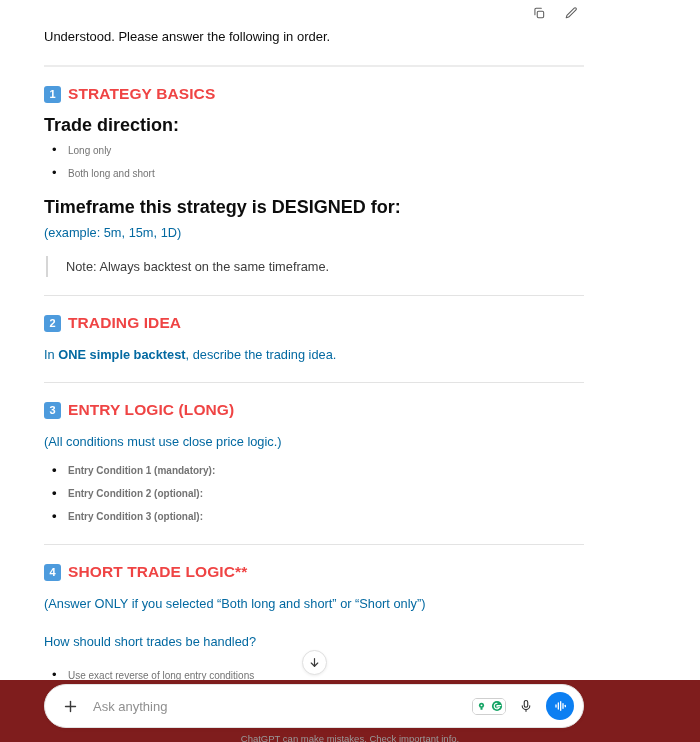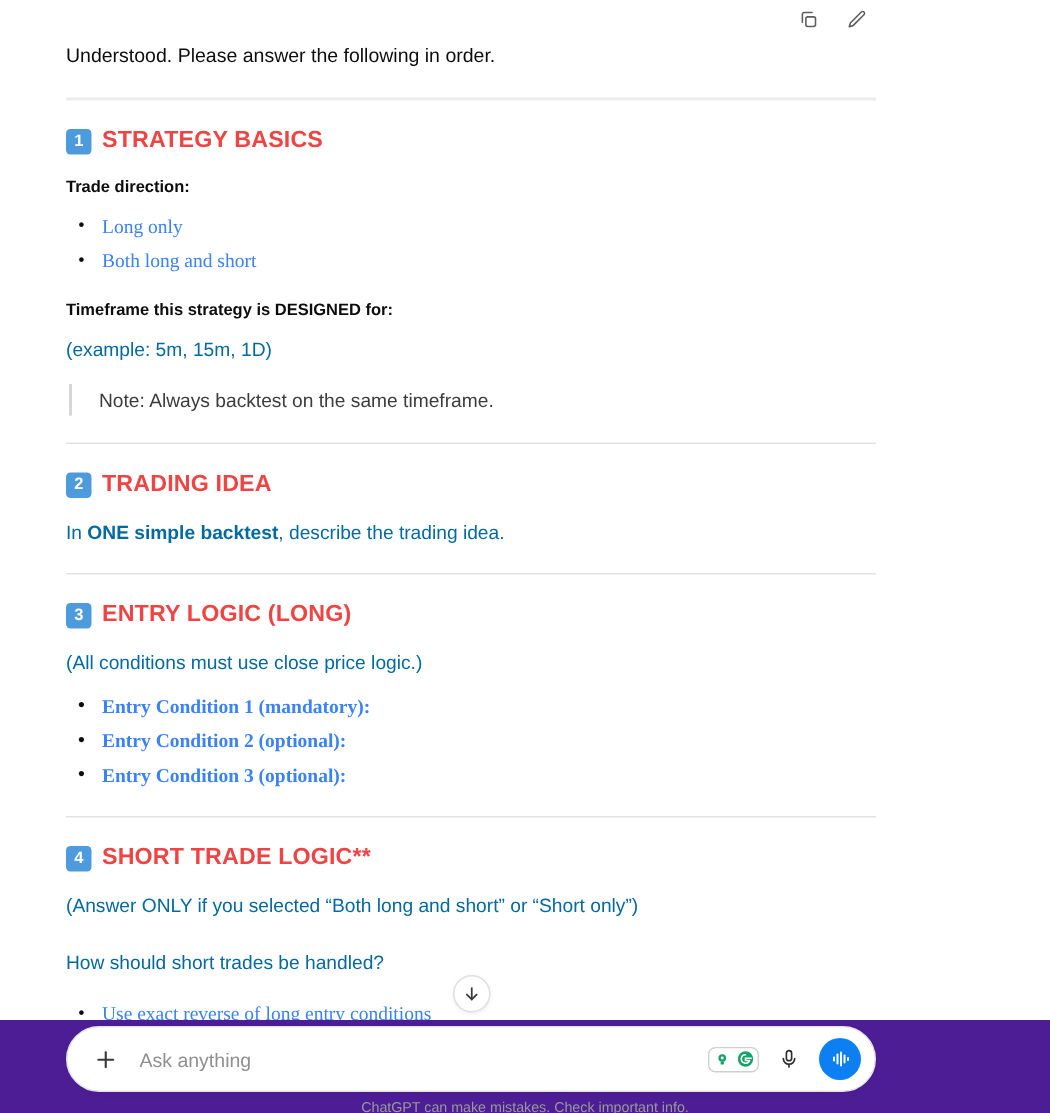--- a/index.html
+++ b/index.html
@@ -90,46 +90,45 @@
     flex: 0 0 auto;
   }
   .sec-title {
     font-size: 15.5px;
     font-weight: bold;
     letter-spacing: 0.1px;
     color: #ef4444;
   }
 
   .lbl-bold {
-    font-size: 11px;
+    font-size: 18px;
     font-weight: bold;
     line-height: 19px;
     margin-bottom: 6px;
     color: #0d0d0d;
   }
   .para {
     font-size: 12.8px;
     line-height: 19px;
     color: #0369a1;
   }
   .para.sp { margin-bottom: 10px; }
 
   ul.blist {
     list-style: none;
     margin: 6px 0 6px 0;
     padding: 0;
   }
   ul.blist li {
     position: relative;
-    font-size: 13px;
+    font-size: 10px;
     line-height: 19px;
     padding-left: 24px;
     margin-bottom: 4px;
-    color: #3b82f6;
-    font-family: Liberation Serif, serif;
+    color: #737373;
   }
   ul.blist li::before {
     content: "•";
     position: absolute;
     left: 8px;
     top: -1px;
     font-size: 13px;
     color: #0d0d0d;
   }
   ul.blist li.bold { font-weight: bold; }
@@ -163,21 +162,21 @@
     z-index: 5;
   }
 
   
   .composer-wrap {
     position: absolute;
     left: 0;
     bottom: 0;
     width: 700px;
     height: 62px;
-    background: #4c1d95;
+    background: #7f1d1d;
   }
   .composer {
     position: absolute;
     left: 44px;
     top: 4px;
     width: 540px;
     height: 44px;
     border: 1px solid #e3e3e3;
     border-radius: 26px;
     background: #ffffff;

